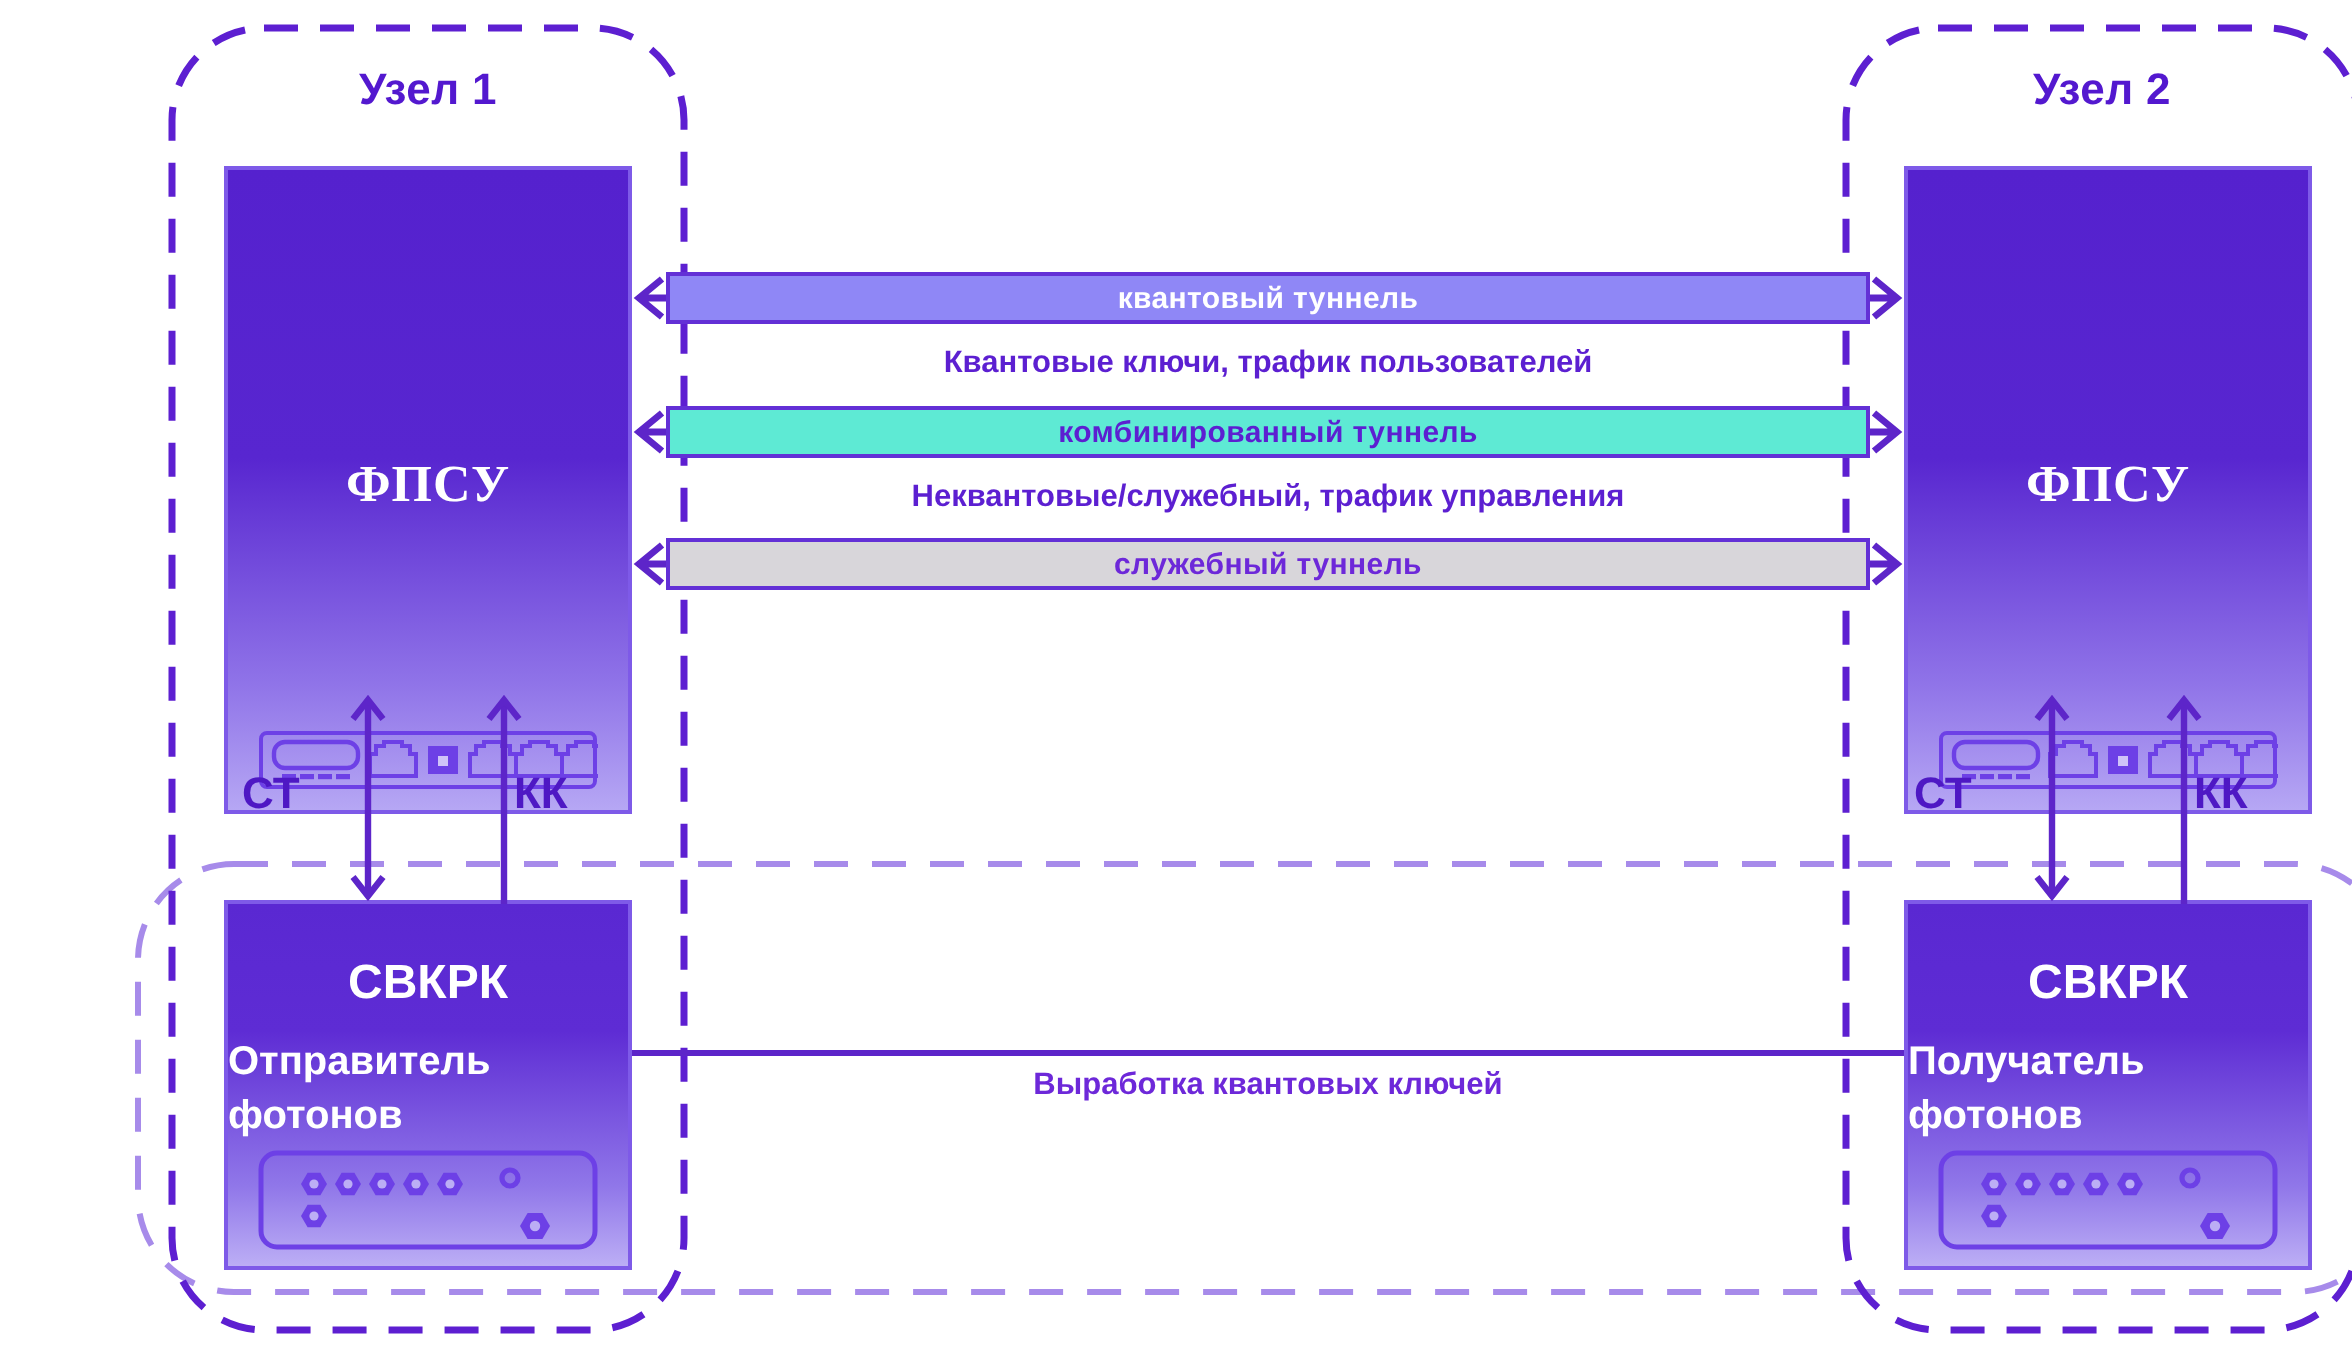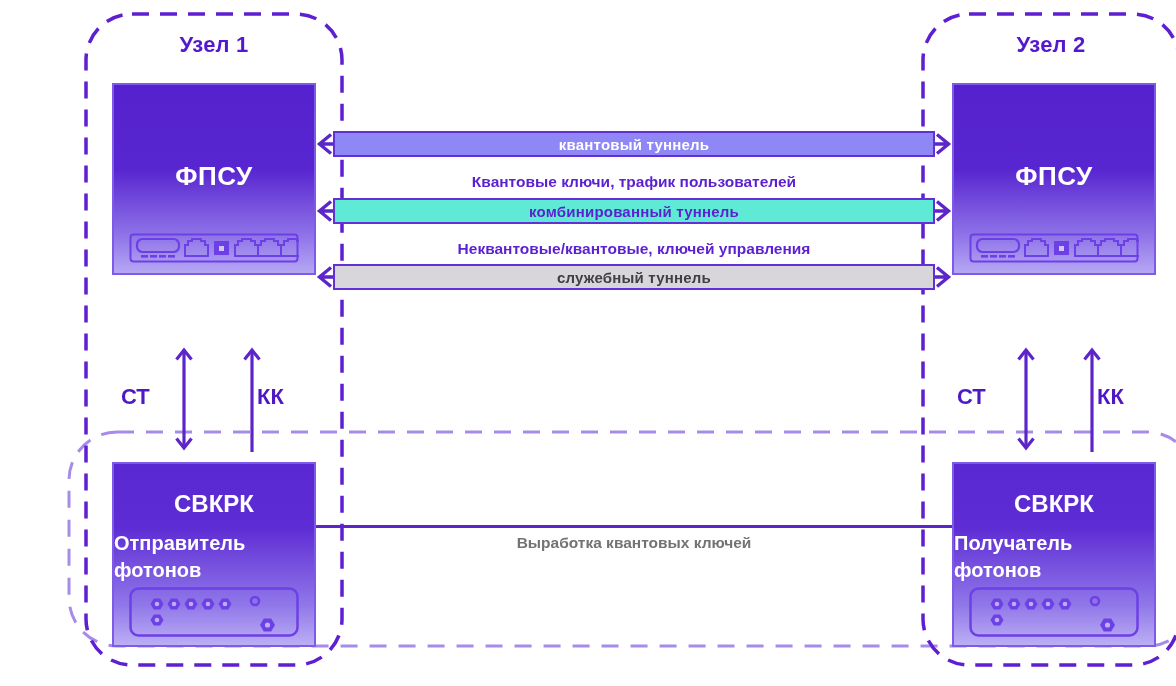--- a/index.html
+++ b/index.html
@@ -10,48 +10,48 @@
   svg.borders{position:absolute;left:0;top:0;pointer-events:none;}
   .node-title{
     position:absolute;top:32px;width:256px;text-align:center;
     font-size:22px;color:#5318cf;letter-spacing:.2px;
   }
   .devbox{
     position:absolute;width:204px;
     background:linear-gradient(180deg,#5521ce 0%,#5826d0 45%,#8f73e8 80%,#b6a7f4 100%);
     border:2px solid #7e5ae8;box-sizing:border-box;
   }
-  .fpsu{top:83px;height:192px;}
-  .svkrk{top:462px;height:185px;background:linear-gradient(180deg,#5a28d2 0%,#5e2cd4 35%,#9077e9 78%,#bcaef5 100%);}
+  .fpsu{top:83px;height:324px;font-family:Liberation Serif, serif;}
+  .svkrk{top:450px;height:185px;background:linear-gradient(180deg,#5a28d2 0%,#5e2cd4 35%,#9077e9 78%,#bcaef5 100%);}
   .fpsu-label{
     position:absolute;top:50%;left:0;right:0;transform:translateY(-58%);
     text-align:center;color:#ffffff;font-size:26px;letter-spacing:.5px;
   }
   .svkrk-label{position:absolute;top:26px;left:0;right:0;text-align:center;color:#fff;font-size:24px;}
   .svkrk-role{
     position:absolute;top:66px;left:0;right:0;text-align:left;color:#fff;
     font-size:20px;line-height:1.35;white-space:pre-line;
   }
   .panel-icon{position:absolute;left:50%;transform:translateX(-50%);}
   .fpsu .panel-icon{bottom:10px;}
   .svkrk .panel-icon{bottom:8px;}
   .link-label{position:absolute;font-size:22px;color:#4e18c4;width:60px;text-align:left;}
   .tunnels{position:absolute;left:272px;top:0;width:636px;}
   .tunnel{position:absolute;left:0;width:636px;}
-  .tunnel-row{display:flex;align-items:flex-start;height:36px;}
+  .tunnel-row{display:flex;align-items:center;height:36px;}
   .tunnel-bar{
     flex:1;height:26px;box-sizing:border-box;border:2px solid #6330d6;
     display:flex;align-items:center;justify-content:center;
     font-size:15px;letter-spacing:.2px;
   }
   .tunnel-caption{margin-top:6px;text-align:center;font-size:15.5px;color:#5c1fd1;}
   .optical{position:absolute;left:272px;top:525px;width:636px;text-align:center;}
   .optical-label{font-size:15.5px;color:#5c1fd1;margin-bottom:5px;}
   .optical-line{height:3px;background:#5d25c9;}
-  .optical-caption{font-size:15.5px;color:#737373;margin-top:6px;}
+  .optical-caption{font-size:15.5px;color:#6d28d9;margin-top:6px;}
   .arrows-overlay{position:absolute;left:0;top:0;pointer-events:none;}
 </style>
 </head>
 <body>
 
 <div class="canvas">
 
   <svg class="borders" width="1176" height="686">
     <rect x="25" y="432" width="1126" height="214" rx="48" fill="none" stroke="#a78bea" stroke-width="3" stroke-dasharray="17 12"></rect>
     <rect x="42" y="14" width="256" height="651" rx="46" fill="none" stroke="#5d1fd1" stroke-width="3.5" stroke-dasharray="17 11"></rect>
@@ -191,29 +191,29 @@
     <div class="tunnel" style="top:198px">
       <div class="tunnel-row">
         <svg width="17" height="26" viewBox="0 0 17 26">
           <path d="M15,3.5 L3.5,13 L15,22.5 M3.5,13 H17" fill="none" stroke="#5d25c9" stroke-width="3.4"></path>
         </svg>
         <div class="tunnel-bar" style="background: #5eead4; color: rgb(92, 31, 209);">комбинированный туннель</div>
         <svg width="17" height="26" viewBox="0 0 17 26">
           <path d="M2,3.5 L13.5,13 L2,22.5 M0,13 H13.5" fill="none" stroke="#5d25c9" stroke-width="3.4"></path>
         </svg>
       </div>
-      <div class="tunnel-caption">Неквантовые/квантовые, ключей управления</div>
+      <div class="tunnel-caption">Неквантовые/служебный, трафик управления</div>
     </div>
 
     <div class="tunnel" style="top:264px">
       <div class="tunnel-row">
         <svg width="17" height="26" viewBox="0 0 17 26">
           <path d="M15,3.5 L3.5,13 L15,22.5 M3.5,13 H17" fill="none" stroke="#5d25c9" stroke-width="3.4"></path>
         </svg>
-        <div class="tunnel-bar" style="background: rgb(216, 214, 218); color: #404040;">служебный туннель</div>
+        <div class="tunnel-bar" style="background: rgb(216, 214, 218); color: #6d28d9;">служебный туннель</div>
         <svg width="17" height="26" viewBox="0 0 17 26">
           <path d="M2,3.5 L13.5,13 L2,22.5 M0,13 H13.5" fill="none" stroke="#5d25c9" stroke-width="3.4"></path>
         </svg>
       </div>
     </div>
 
   </div>
 
   <div class="optical">
     <div class="optical-line"></div>

